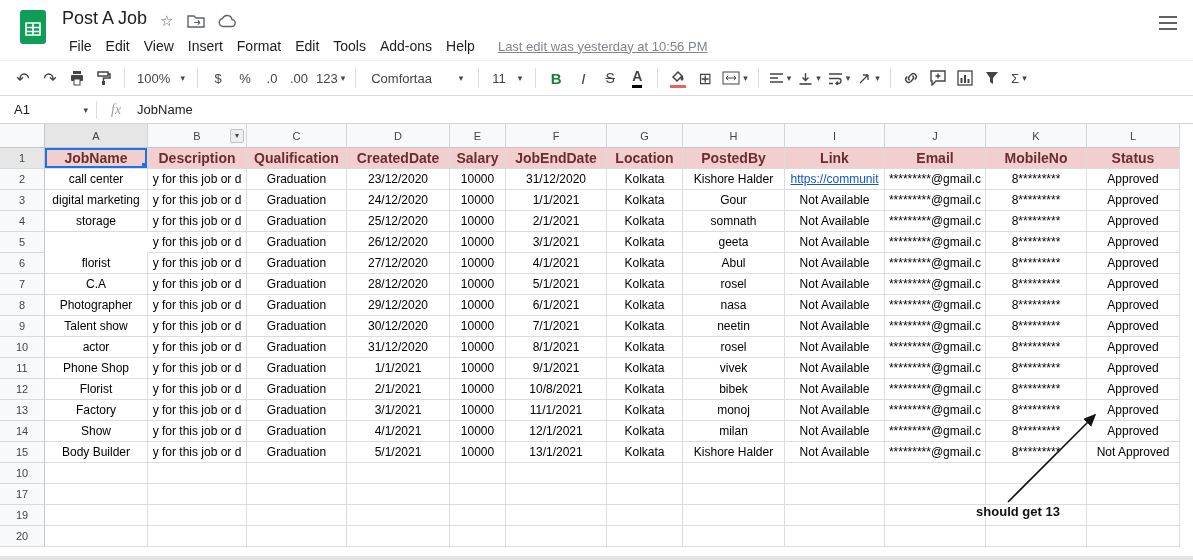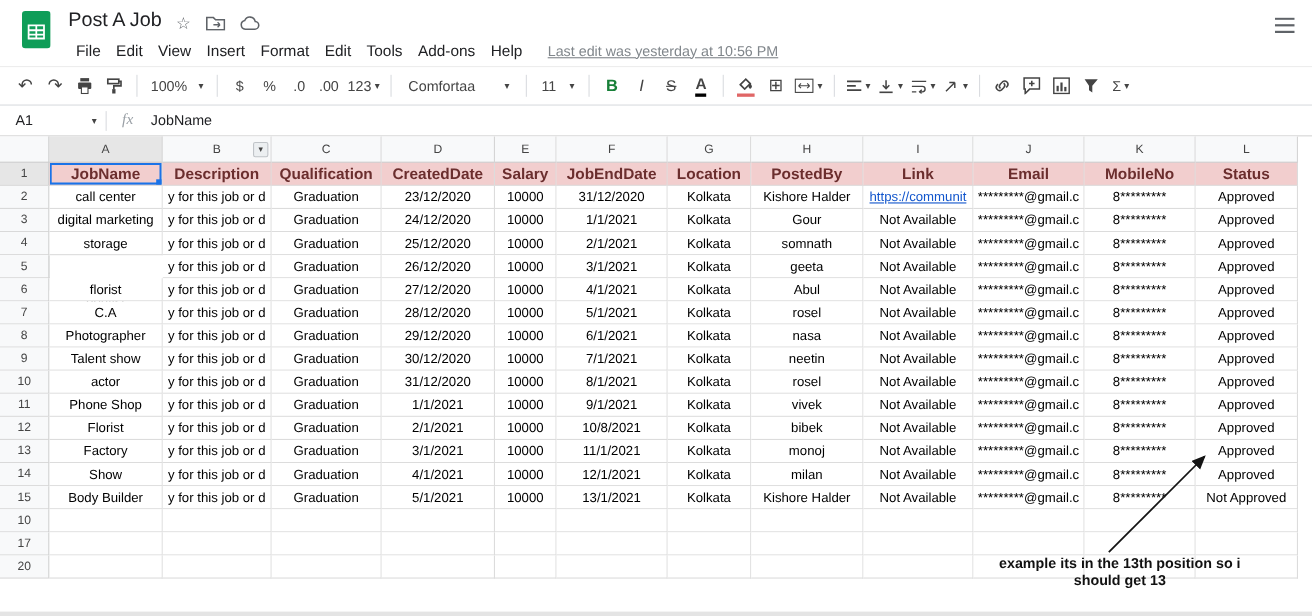--- a/index.html
+++ b/index.html
@@ -905,39 +905,53 @@
           <div class="cell" style="width: 56px;"></div>
           <div class="cell" style="width: 101px;"></div>
           <div class="cell" style="width: 76px;"></div>
           <div class="cell" style="width: 102px;"></div>
           <div class="cell" style="width: 100px;"></div>
           <div class="cell" style="width: 101px;"></div>
           <div class="cell" style="width: 101px;"></div>
           <div class="cell" style="width: 93px;"></div>
         </div>
         <div class="grid-row">
+          <div class="rownum">19</div>
+          <div class="cell" style="width: 103px;"></div>
+          <div class="cell" style="width: 99px;"></div>
+          <div class="cell" style="width: 100px;"></div>
+          <div class="cell" style="width: 103px;"></div>
+          <div class="cell" style="width: 56px;"></div>
+          <div class="cell" style="width: 101px;"></div>
+          <div class="cell" style="width: 76px;"></div>
+          <div class="cell" style="width: 102px;"></div>
+          <div class="cell" style="width: 100px;"></div>
+          <div class="cell" style="width: 101px;"></div>
+          <div class="cell" style="width: 101px;"></div>
+          <div class="cell" style="width: 93px;"></div>
+        </div>
+        <div class="grid-row">
           <div class="rownum">20</div>
           <div class="cell" style="width: 103px;"></div>
           <div class="cell" style="width: 99px;"></div>
           <div class="cell" style="width: 100px;"></div>
           <div class="cell" style="width: 103px;"></div>
           <div class="cell" style="width: 56px;"></div>
           <div class="cell" style="width: 101px;"></div>
           <div class="cell" style="width: 76px;"></div>
           <div class="cell" style="width: 102px;"></div>
           <div class="cell" style="width: 100px;"></div>
           <div class="cell" style="width: 101px;"></div>
           <div class="cell" style="width: 101px;"></div>
           <div class="cell" style="width: 93px;"></div>
         </div>
       </div>
   </div>
 
   <div class="annotation">
-    <div>example its in the 13th position so i</div>
     <div>should get 13</div>
   </div>
   <svg class="arrow-svg" width="115" height="105">
     <defs>
       <marker id="ah" markerWidth="9" markerHeight="9" refX="7" refY="3.5" orient="auto">
         <polygon points="0 0, 8 3.5, 0 7" fill="#141414"></polygon>
       </marker>
     </defs>
     <line x1="13" y1="97" x2="100" y2="10" stroke="#141414" stroke-width="1.6" marker-end="url(#ah)"></line>
   </svg>

